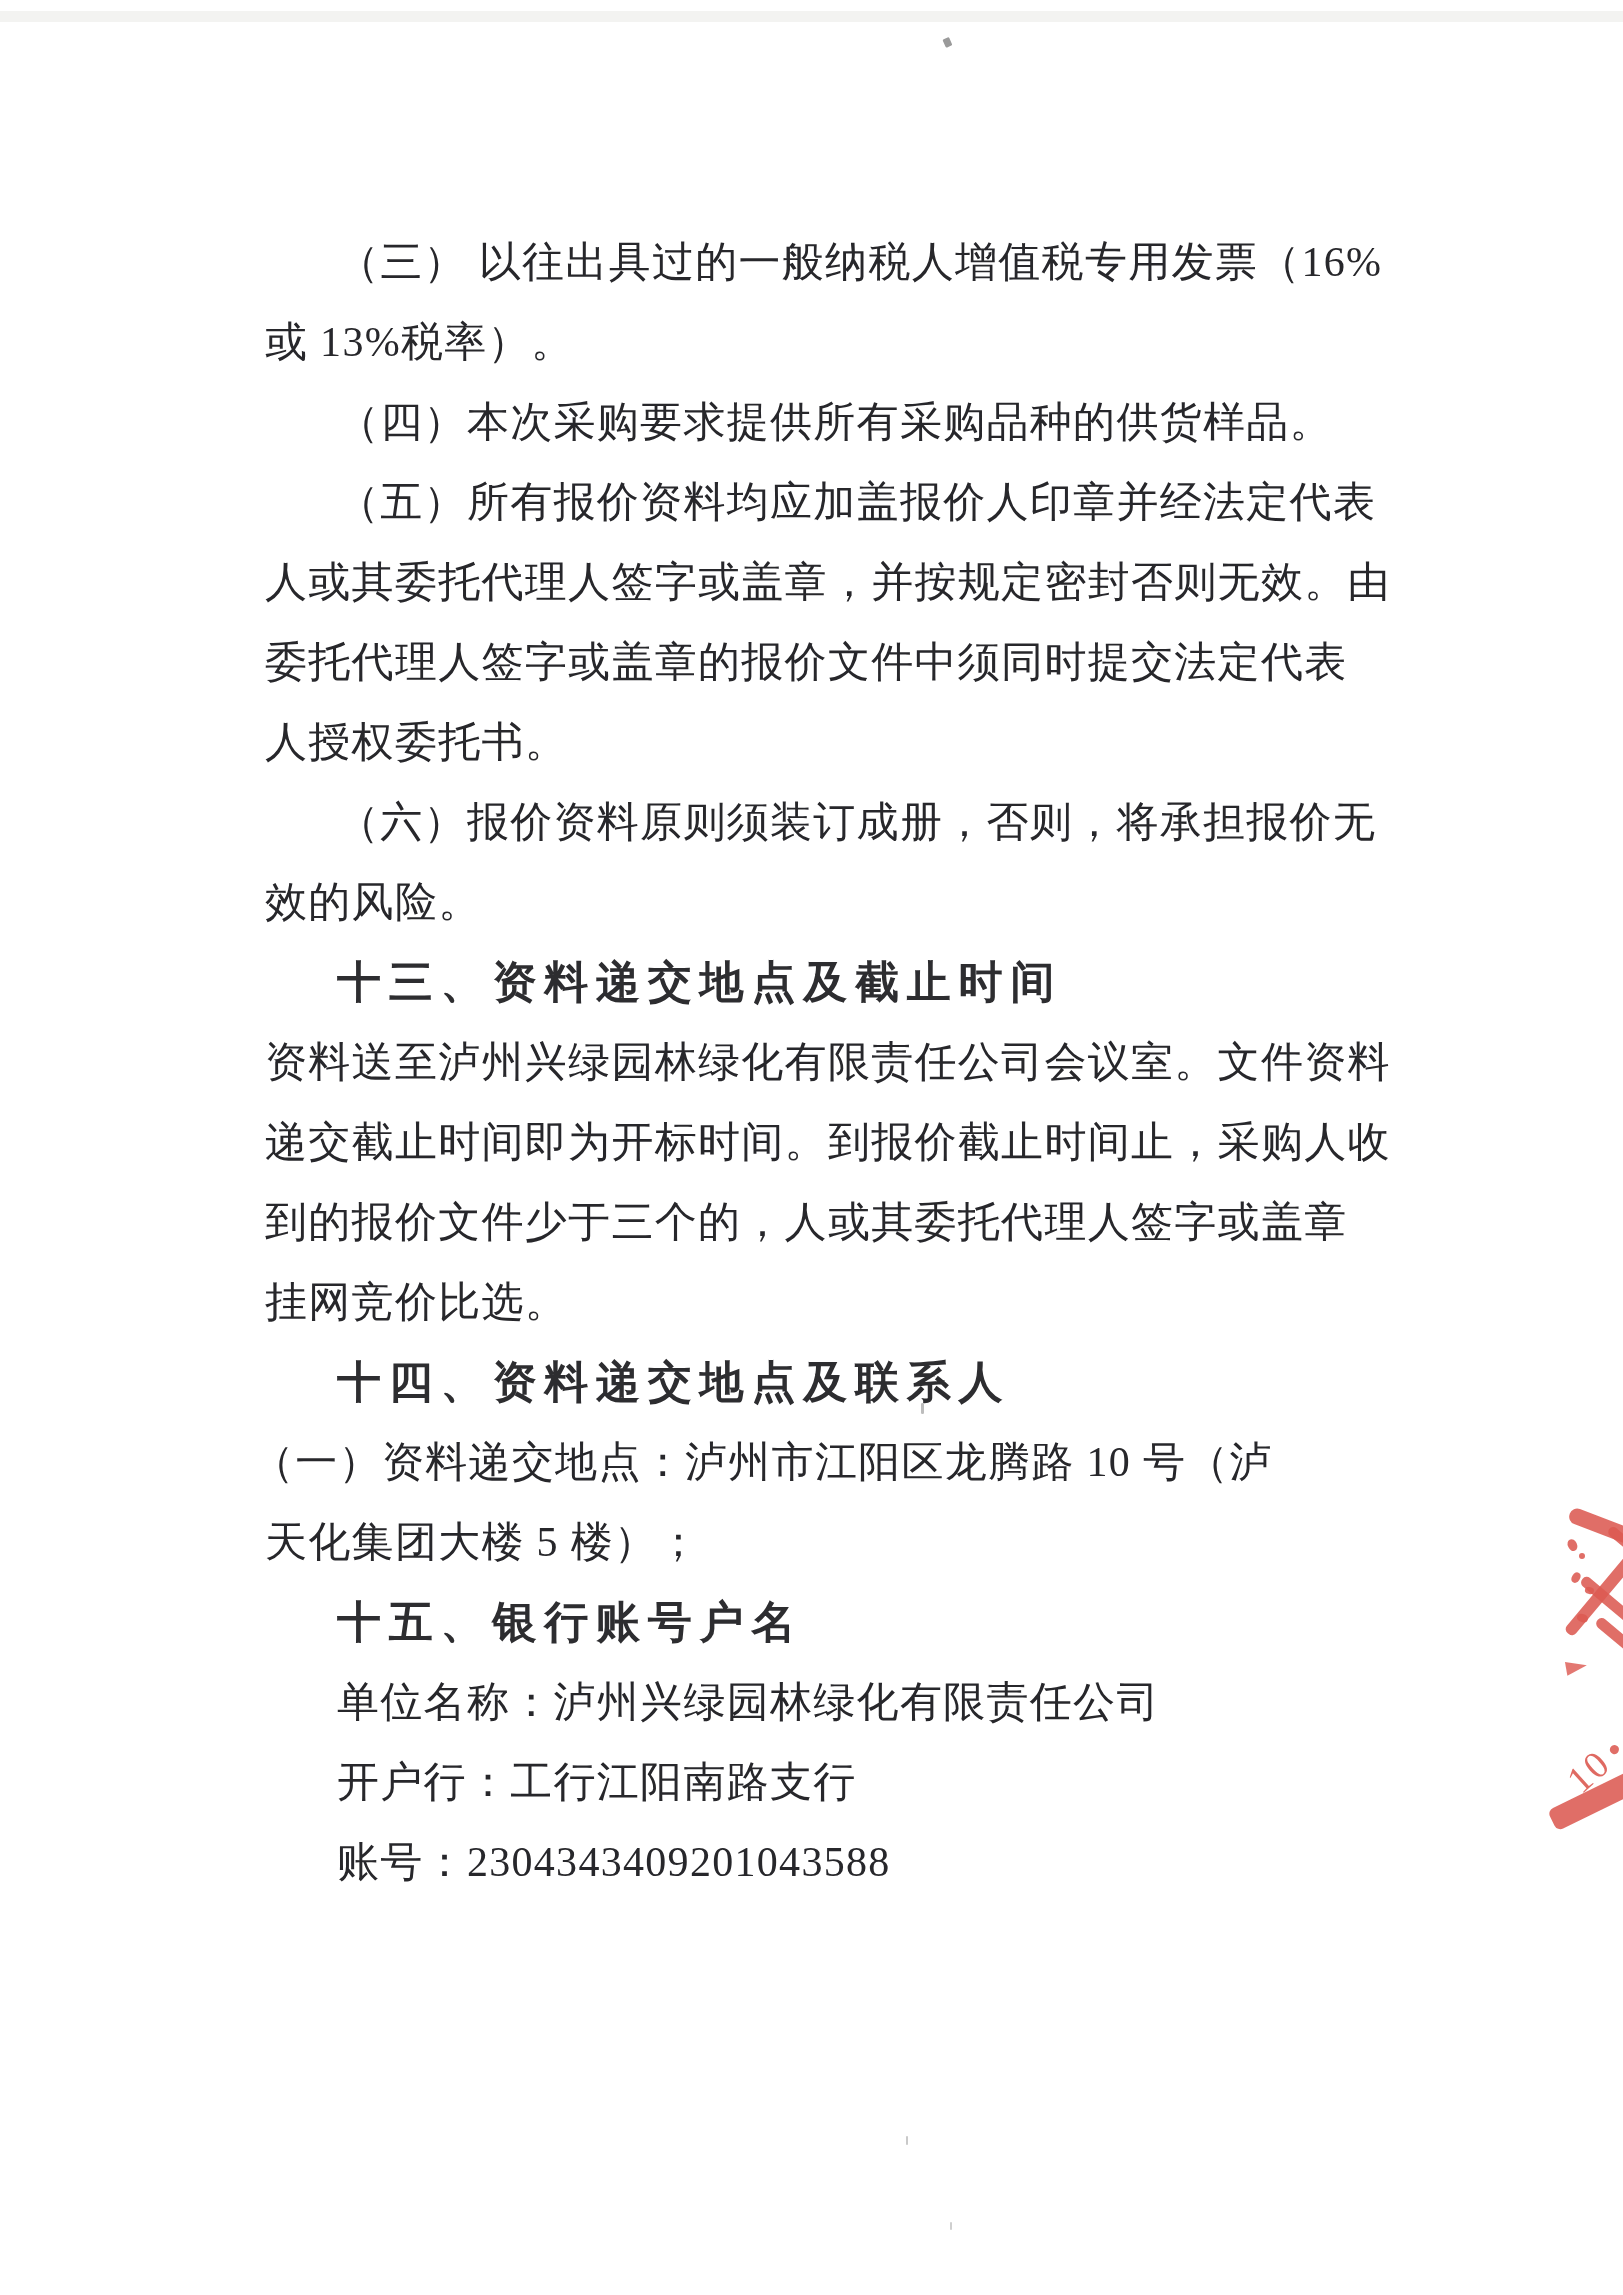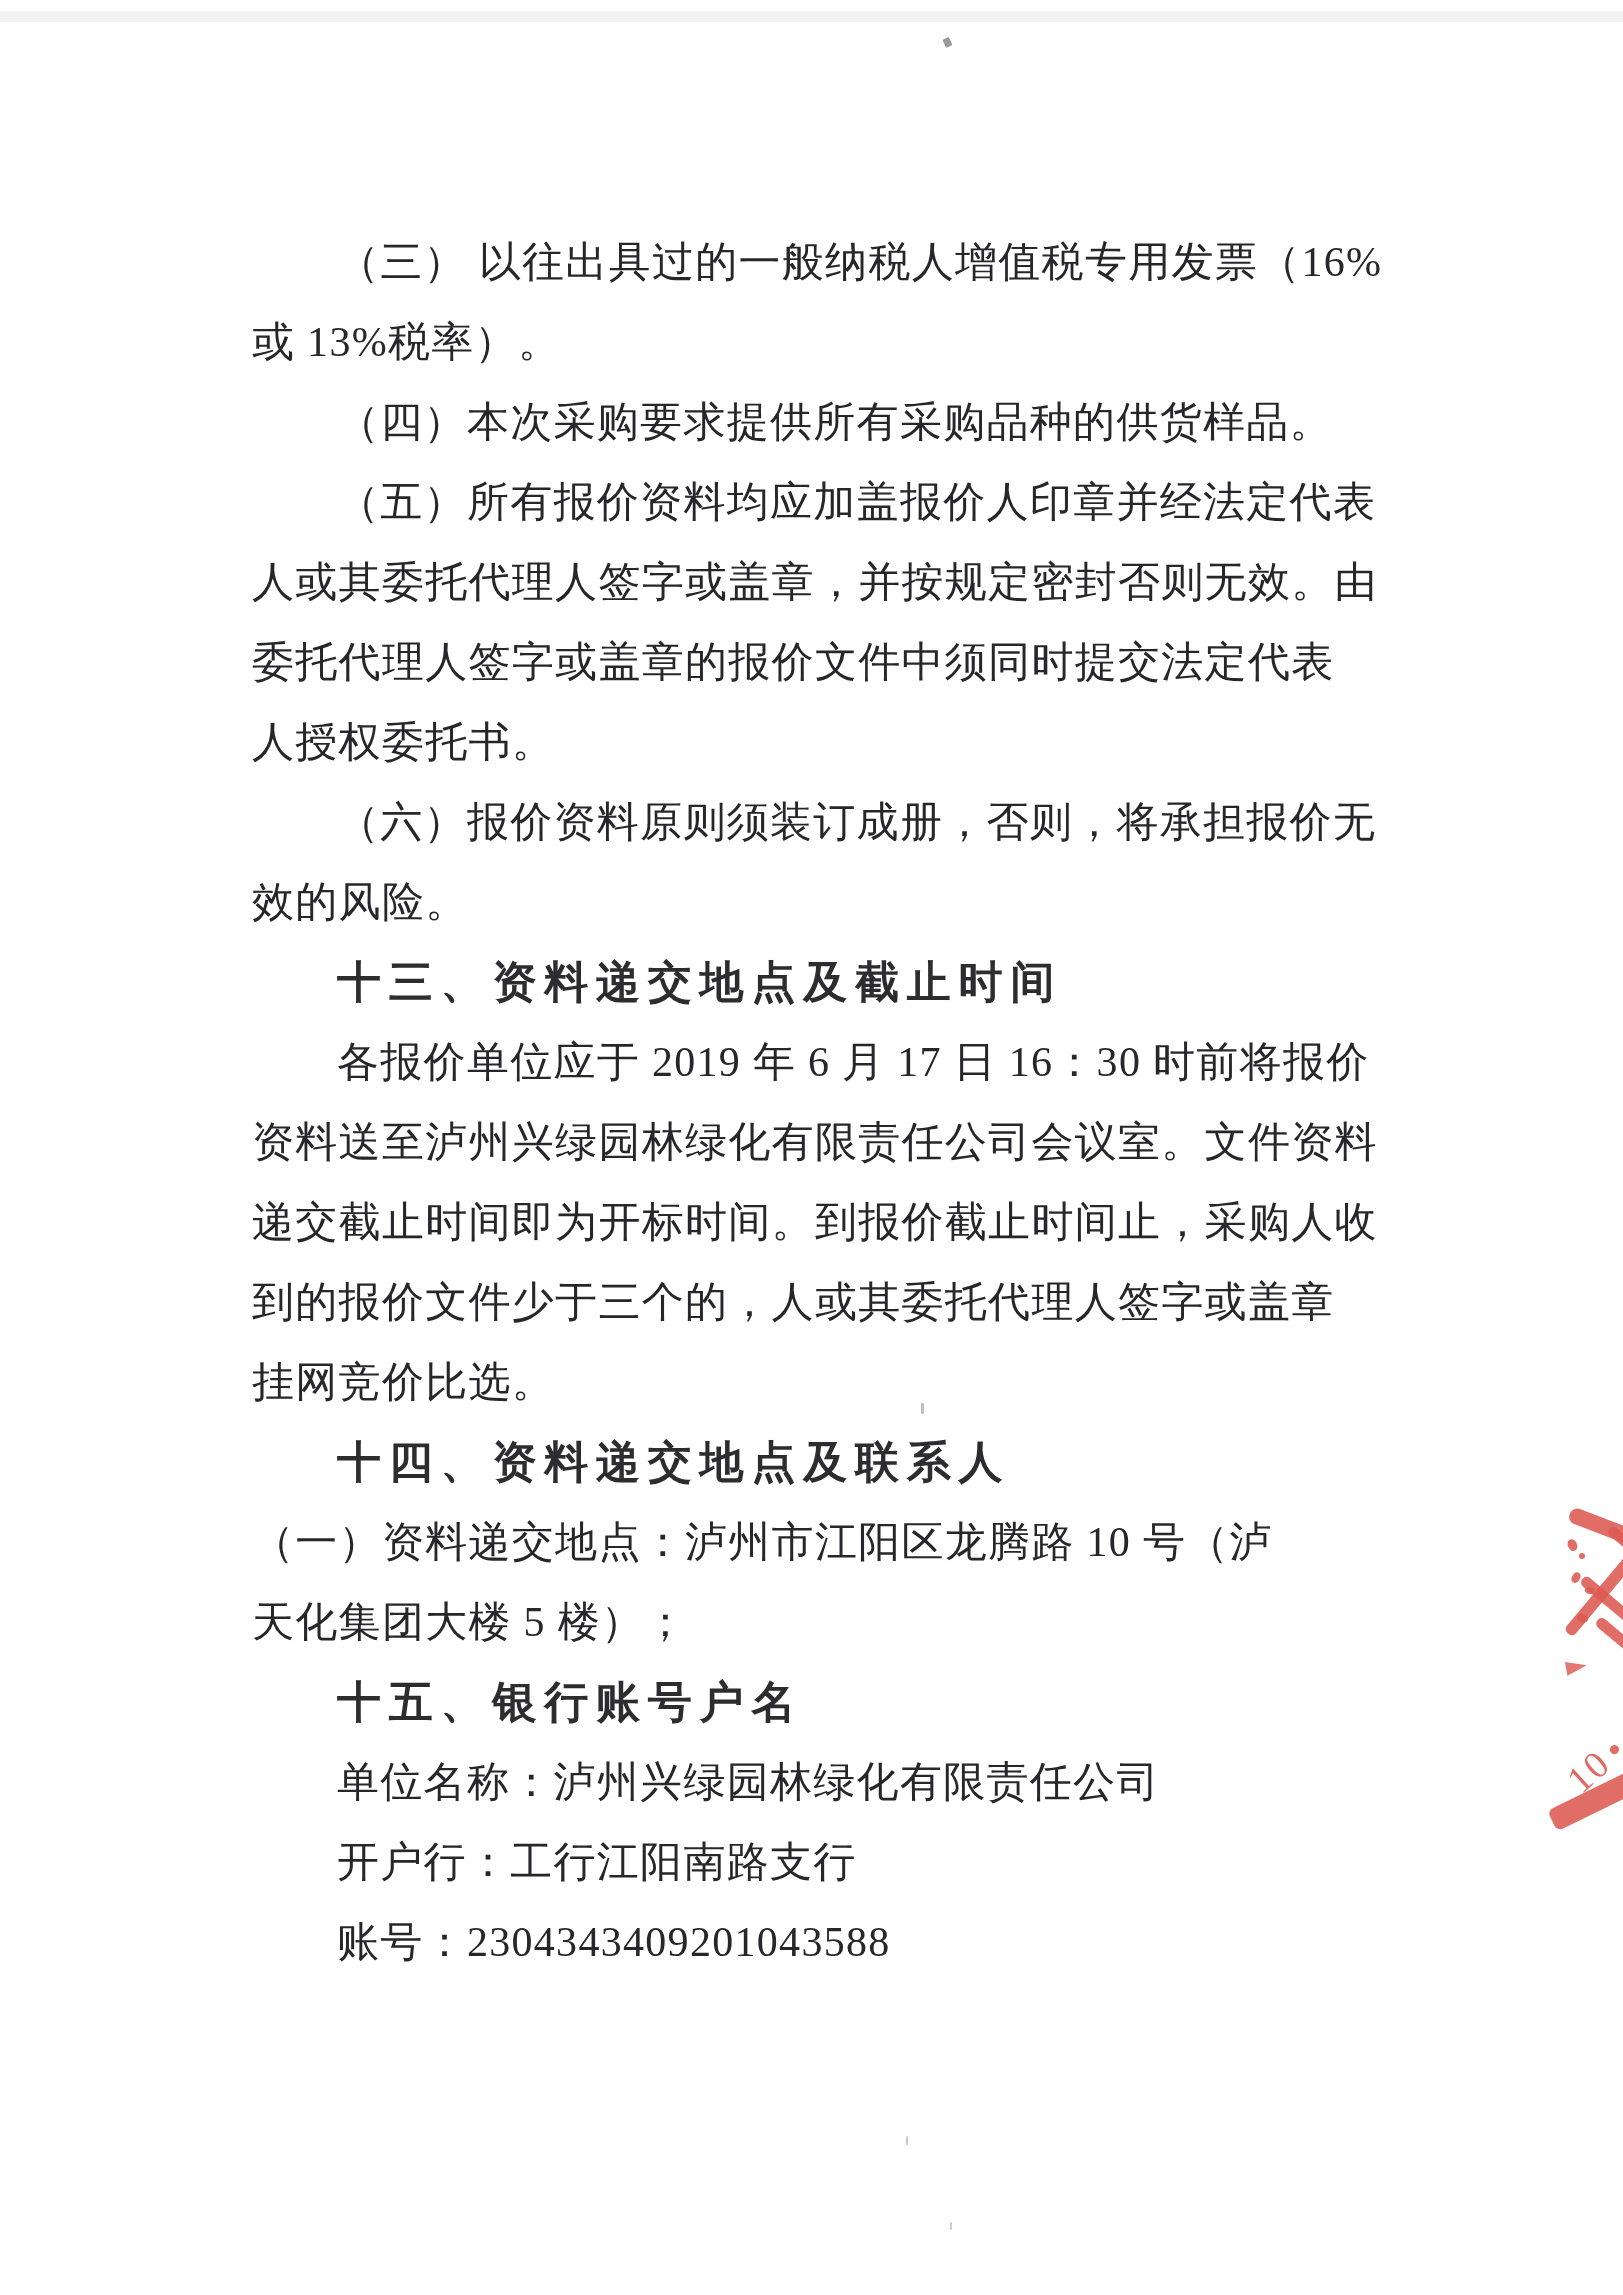--- a/index.html
+++ b/index.html
@@ -34,21 +34,21 @@
     color:#27272b;
     font-family:"Liberation Serif","DejaVu Serif",serif;
   }
   .line.heading{
     font-size:44px;
     font-weight:bold;
     letter-spacing:7.8px;
     color:#2d2d30;
     font-family:Liberation Serif, serif;
   }
-  .ind-0{margin-left:0;}
+  .ind-0{margin-left:13px;}
   .ind-1{margin-left:85px;}
   .ind-2{}
 
   
   .red{position:absolute;background:#dc5a52;opacity:.88;}
   .frag-bar-top{left:1567px;top:1521px;width:85px;height:15.7px;border-radius:7.8px;transform:rotate(21deg);}
   .dot1{left:1568px;top:1539px;width:9.2px;height:12.4px;border-radius:45%;transform:rotate(-24deg);}
   .dot2{left:1579px;top:1553px;width:5.9px;height:5.9px;border-radius:50%;}
   .dot3{left:1572px;top:1572px;width:7.8px;height:11px;border-radius:45%;transform:rotate(32deg);}
   .dot4{left:1585px;top:1587px;width:9.2px;height:6.5px;border-radius:45%;transform:rotate(12deg);}
@@ -89,21 +89,20 @@
       <div class="line body ind-1">（三） 以往出具过的一般纳税人增值税专用发票（16%</div>
       <div class="line body ind-0">或 13%税率）。</div>
       <div class="line body ind-1">（四）本次采购要求提供所有采购品种的供货样品。</div>
       <div class="line body ind-1">（五）所有报价资料均应加盖报价人印章并经法定代表</div>
       <div class="line body ind-0">人或其委托代理人签字或盖章，并按规定密封否则无效。由</div>
       <div class="line body ind-0">委托代理人签字或盖章的报价文件中须同时提交法定代表</div>
       <div class="line body ind-0">人授权委托书。</div>
       <div class="line body ind-1">（六）报价资料原则须装订成册，否则，将承担报价无</div>
       <div class="line body ind-0">效的风险。</div>
       <div class="line heading ind-1">十三、资料递交地点及截止时间</div>
-      <div class="line body ind-1">各报价单位应于 2019 年 6 月 17 日 16：30 时前将报价</div>
       <div class="line body ind-0">资料送至泸州兴绿园林绿化有限责任公司会议室。文件资料</div>
       <div class="line body ind-0">递交截止时间即为开标时间。到报价截止时间止，采购人收</div>
       <div class="line body ind-0">到的报价文件少于三个的，人或其委托代理人签字或盖章</div>
       <div class="line body ind-0">挂网竞价比选。</div>
       <div class="line heading ind-1">十四、资料递交地点及联系人</div>
       <div class="line body ind-2">（一）资料递交地点：泸州市江阳区龙腾路 10 号（泸</div>
       <div class="line body ind-0">天化集团大楼 5 楼）；</div>
       <div class="line heading ind-1">十五、银行账号户名</div>
       <div class="line body ind-1">单位名称：泸州兴绿园林绿化有限责任公司</div>
       <div class="line body ind-1">开户行：工行江阳南路支行</div>

